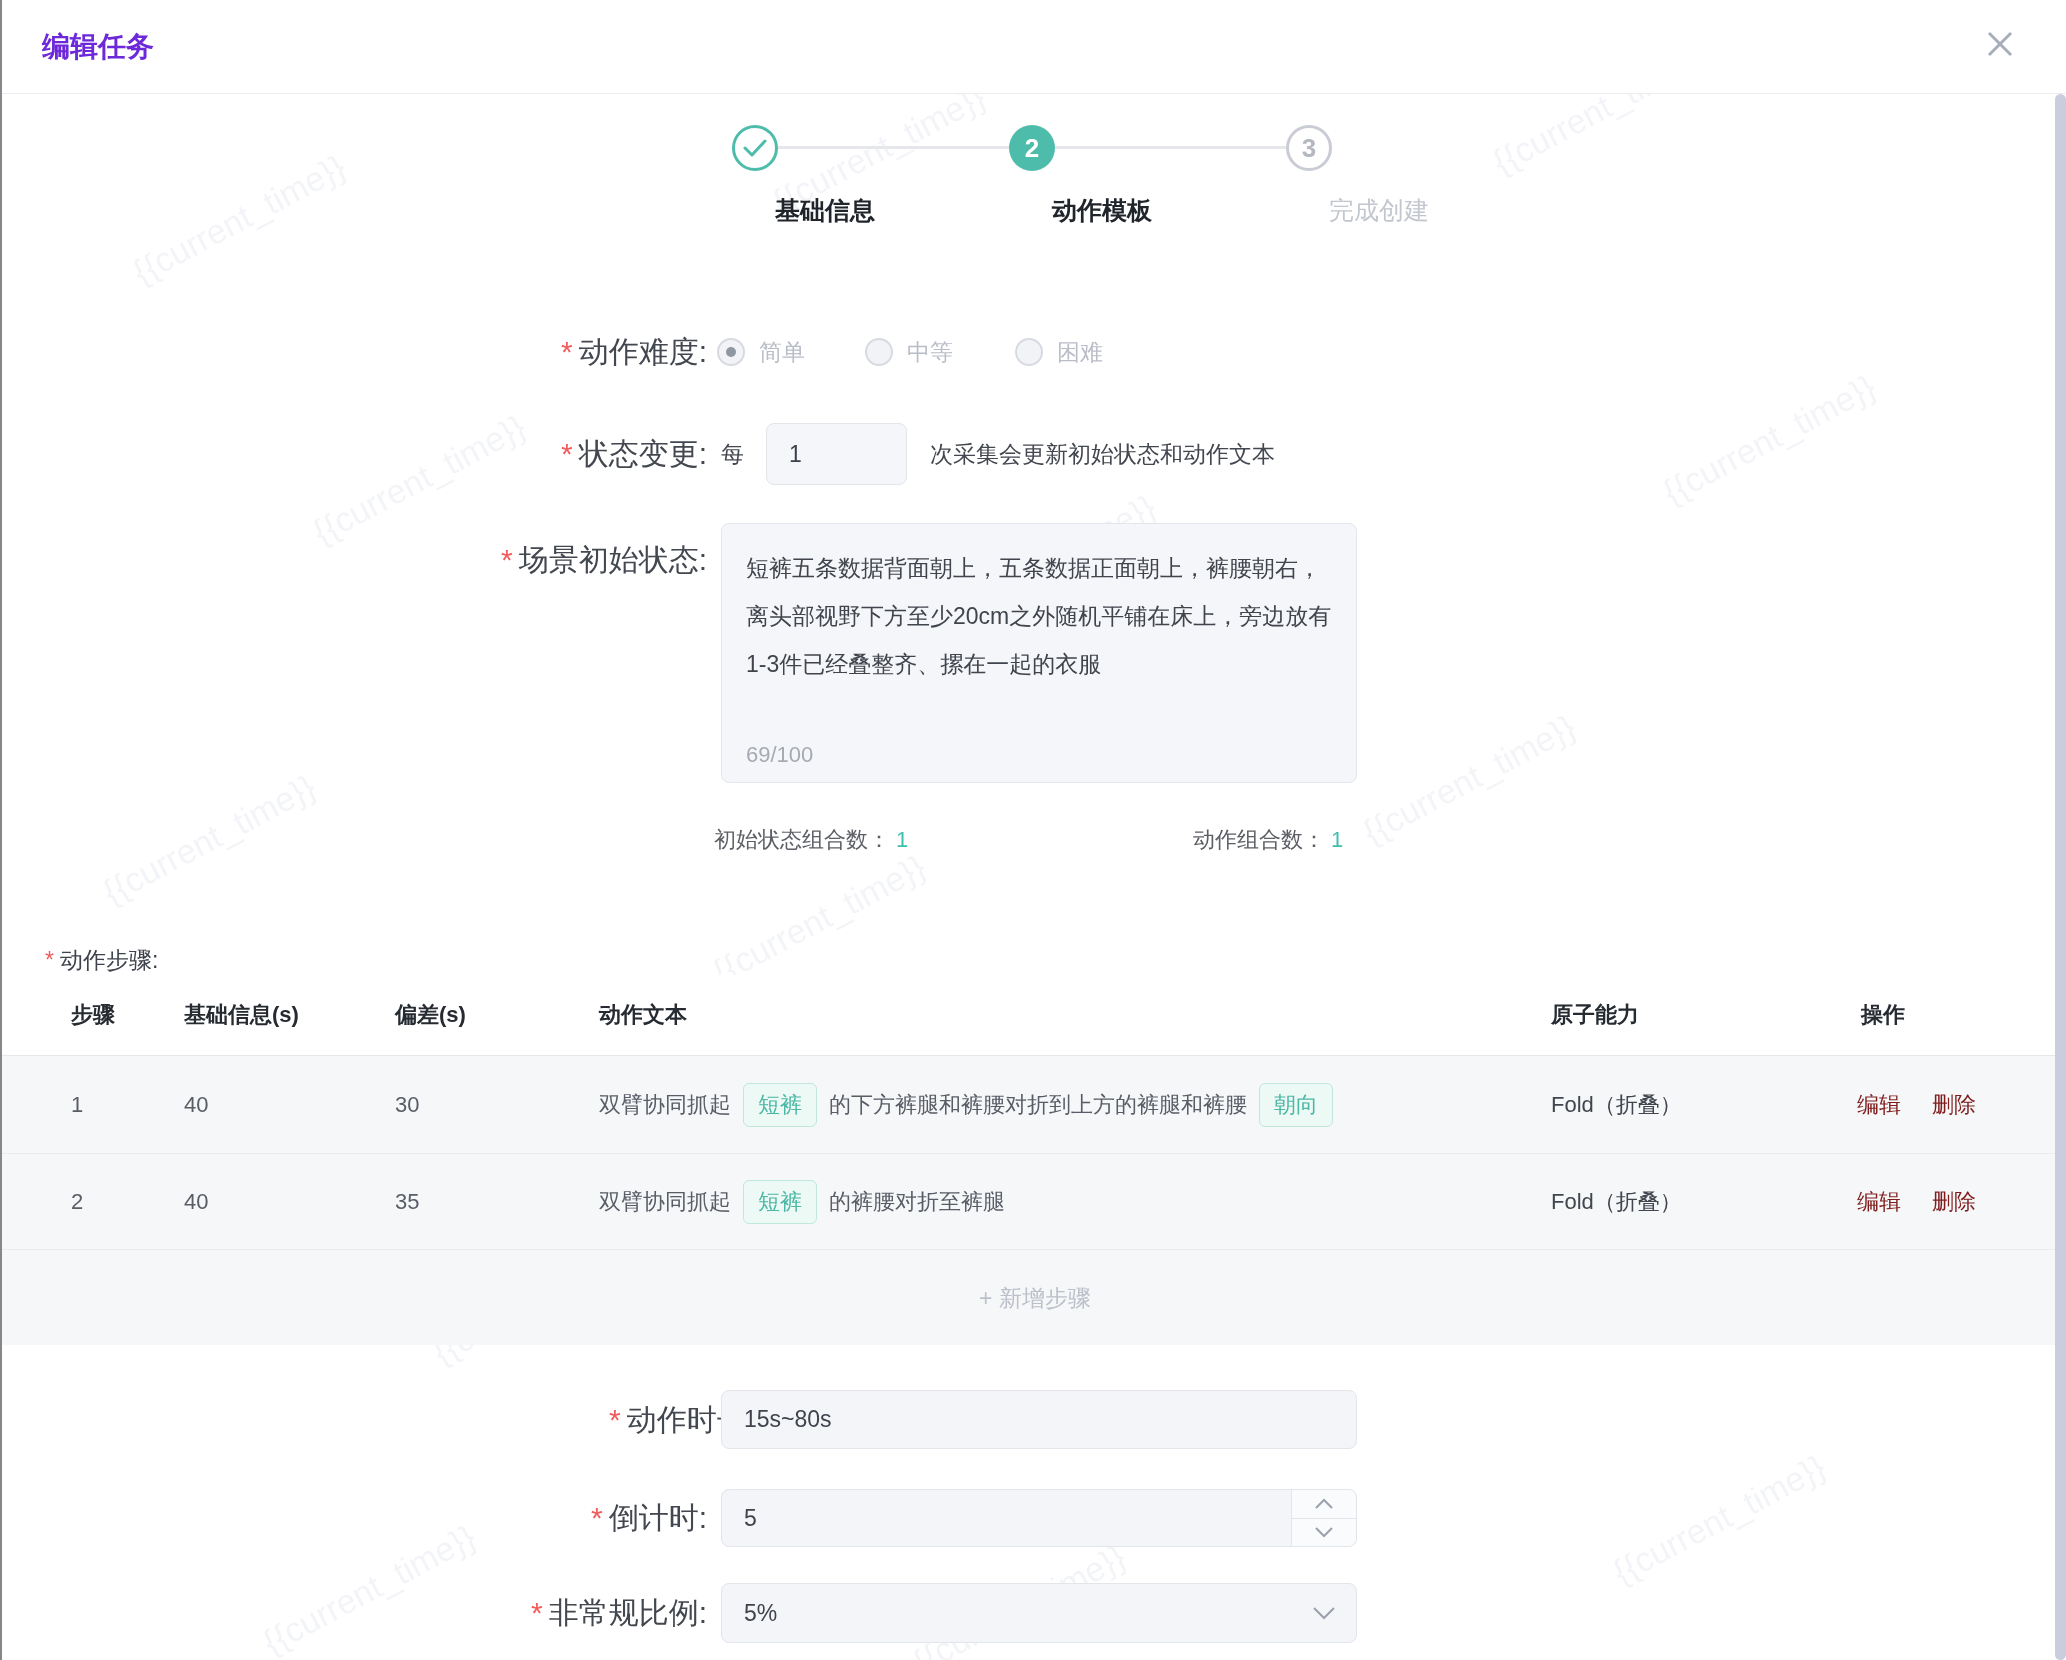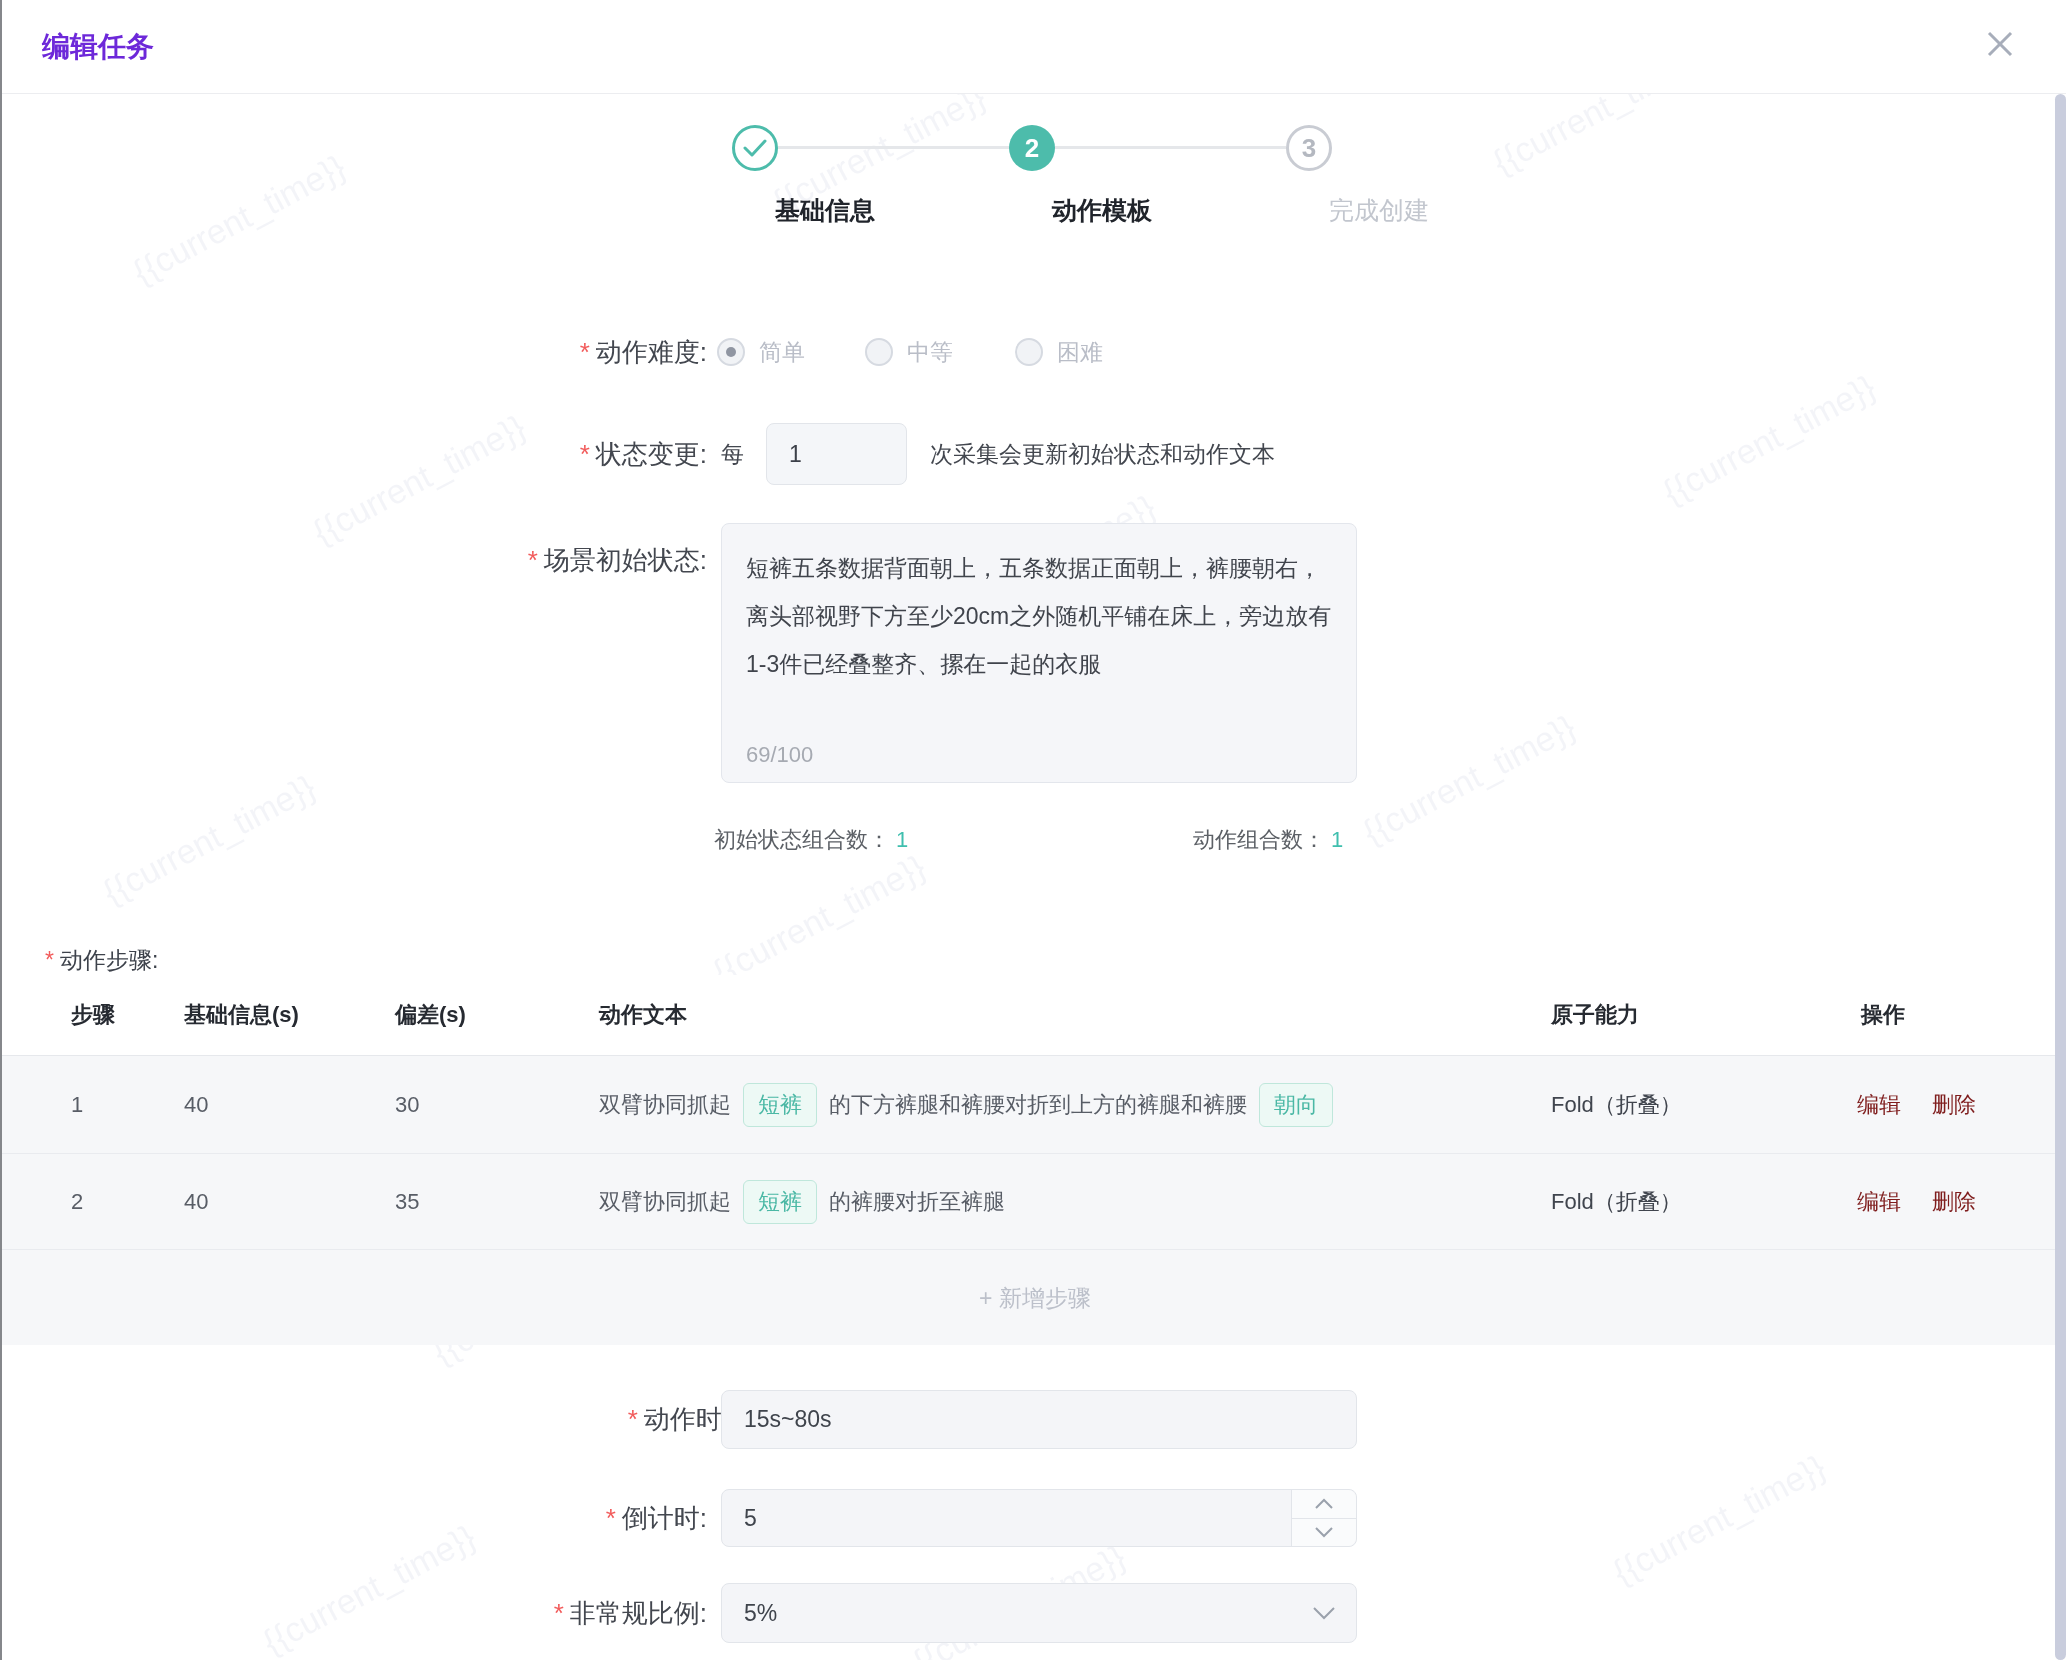--- a/index.html
+++ b/index.html
@@ -19,21 +19,21 @@
     display:flex;align-items:center;justify-content:center;font-size:26px;font-weight:700;background:#fff;}
   .step-dot.done{border:3px solid #4dbcab;}
   .step-dot.active{background:#4dbcab;color:#ffffff;}
   .step-dot.pending{border:3px solid #c9ccd3;color:#b4b8c0;}
   .step-line{position:absolute;top:146px;height:3px;background:#e5e7ea;}
   .step-label{position:absolute;top:194px;width:240px;text-align:right;font-size:25px;}
   .step-label.dark{color:#20242b;font-weight:700;}
   .step-label.dim{color:#c2c6ce;font-weight:400;}
   
   .frm-row{position:absolute;left:0;width:2066px;}
-  .frm-label{position:absolute;left:0;width:705px;text-align:right;font-size:26px;color:#43474f;}
+  .frm-label{position:absolute;left:0;width:705px;text-align:right;font-size:30px;color:#43474f;}
   .req{color:#f25c5c;margin-right:6px;}
   .radio-group{position:absolute;display:flex;align-items:center;height:52px;cursor:pointer;}
   .radio-circle{width:28px;height:28px;border-radius:50%;background:#f1f3f6;border:2px solid #d6dae1;box-sizing:border-box;display:flex;align-items:center;justify-content:center;}
   .radio-circle.on::after{content:"";width:10px;height:10px;border-radius:50%;background:#9096a2;}
   .radio-text{margin-left:14px;font-size:23px;color:#b9bdc7;}
   .mini-input{position:absolute;background:#f4f6f9;border:1px solid #e2e5ea;border-radius:8px;box-sizing:border-box;font-size:23px;color:#3c4049;}
   .plain{position:absolute;font-size:23px;color:#43474f;}
   .txtarea{position:absolute;left:719px;top:0;width:636px;height:260px;background:#f5f6f9;border:1px solid #e3e6ec;border-radius:8px;
     box-sizing:border-box;padding:20px 24px 50px 24px;font-size:23px;line-height:48px;color:#40444c;overflow:hidden;}
   .txt-counter{position:absolute;left:24px;bottom:12px;font-size:22px;color:#a6aab2;line-height:30px;}

